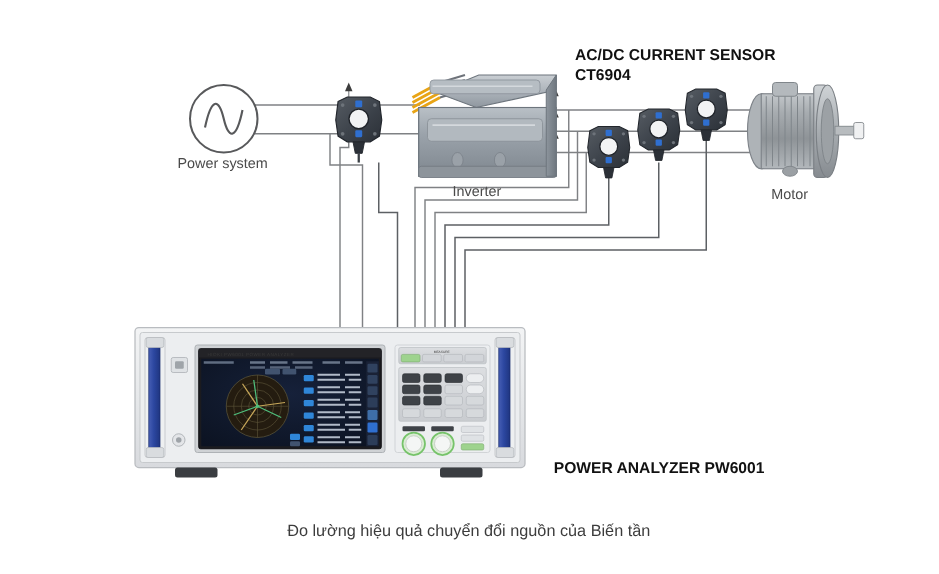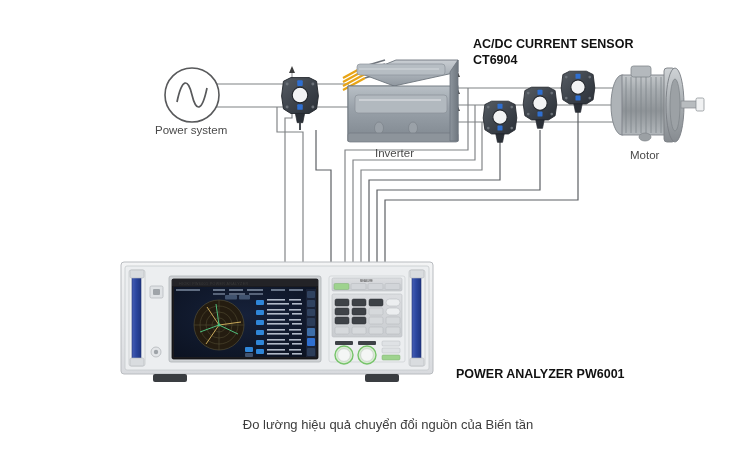--- a/index.html
+++ b/index.html
@@ -3,21 +3,21 @@
 <meta charset="utf-8">
 <style>
   html,body{margin:0;padding:0;}
   body{
     width:751px;height:459px;
     background:#ffffff;
     font-family:"Liberation Sans", sans-serif;
     overflow:hidden;
     position:relative;
   }
-  #stage{position:absolute;left:0;top:0;width:714px;height:459px;margin-left:13px;}
+  #stage{position:absolute;left:0;top:0;width:714px;height:459px;}
   svg{display:block;}
   .lbl{fill:#3a3a3a;font-family:"Liberation Sans",sans-serif;}
   .lbl-comp{font-size:11.5px;fill:#4a4a4a;}
   .lbl-bold{font-size:12.5px;font-weight:bold;fill:#111111;}
   .lbl-cap{font-size:13px;fill:#3c3c3c;}
   .wire{stroke:#7f8184;stroke-width:1.15;fill:none;}
   .wire-thin{stroke:#8b8d90;stroke-width:1;fill:none;}
   .lead{stroke:#5d6064;stroke-width:1.2;fill:none;}
 </style>
 </head>

